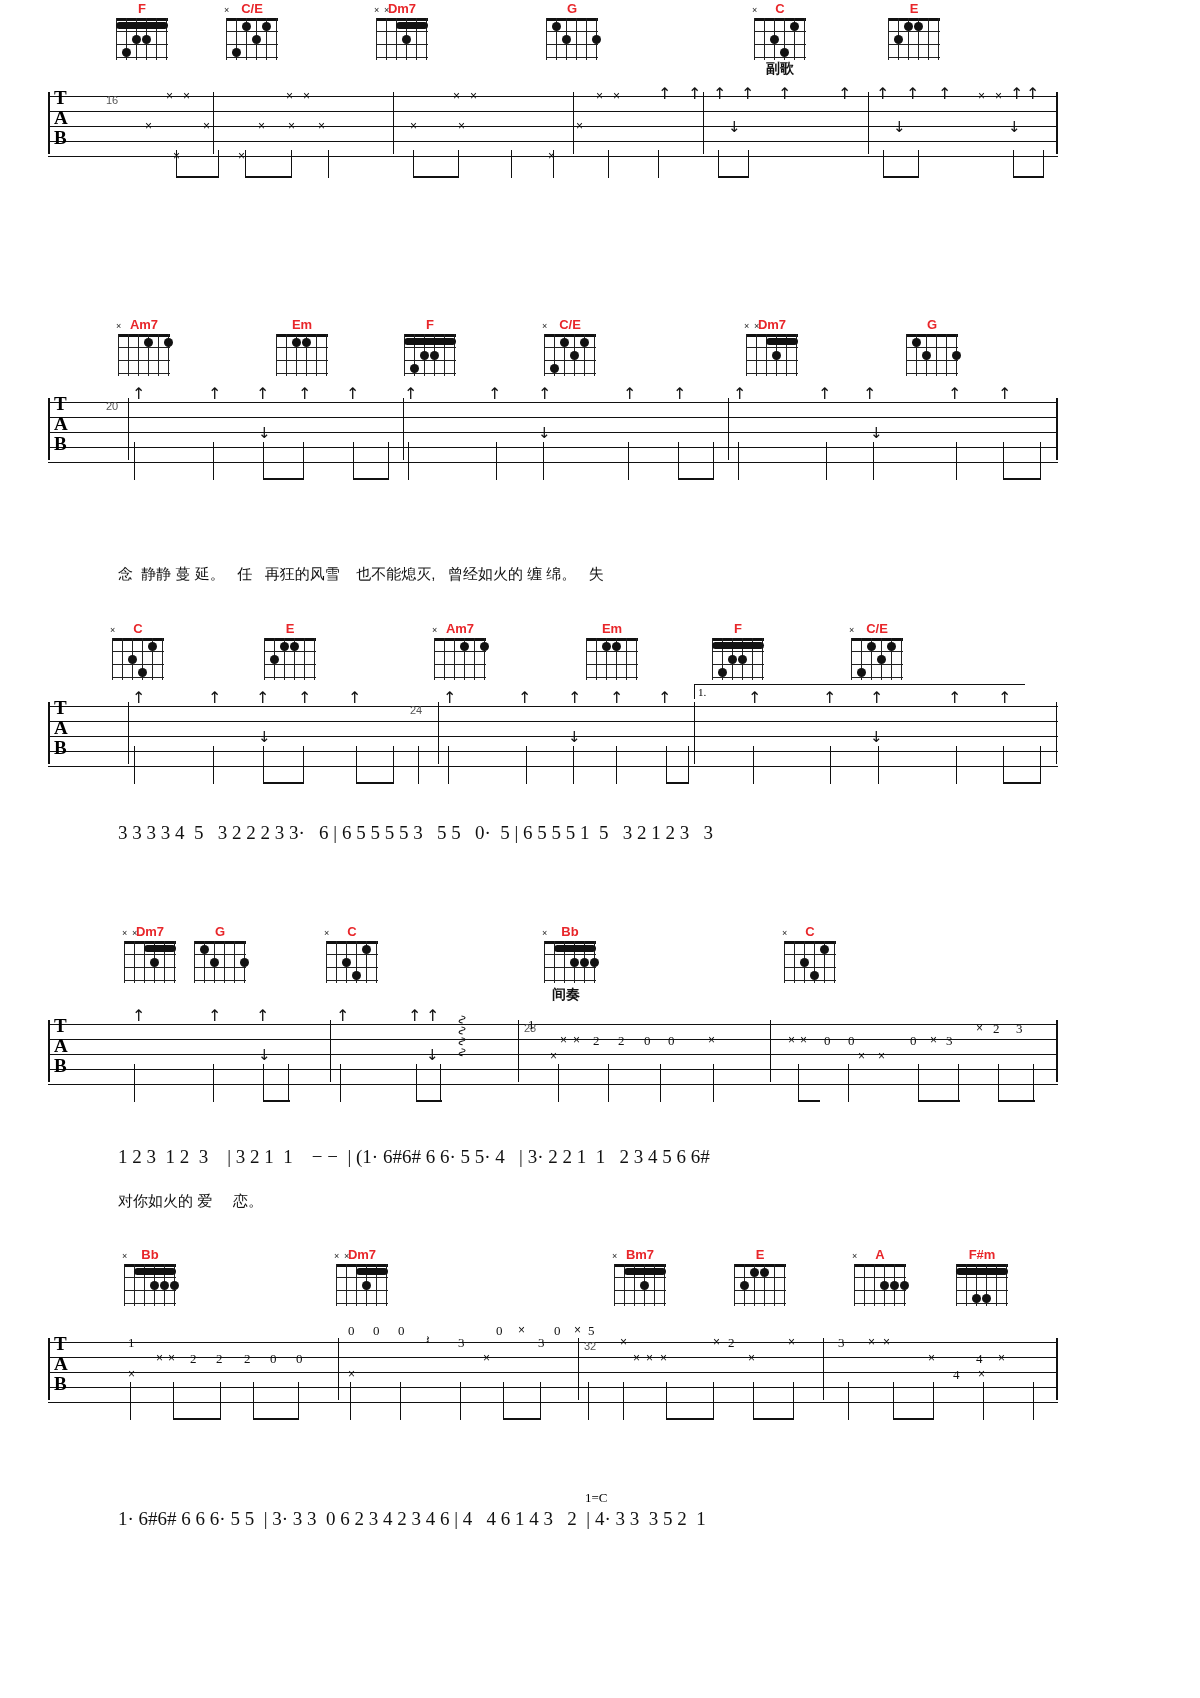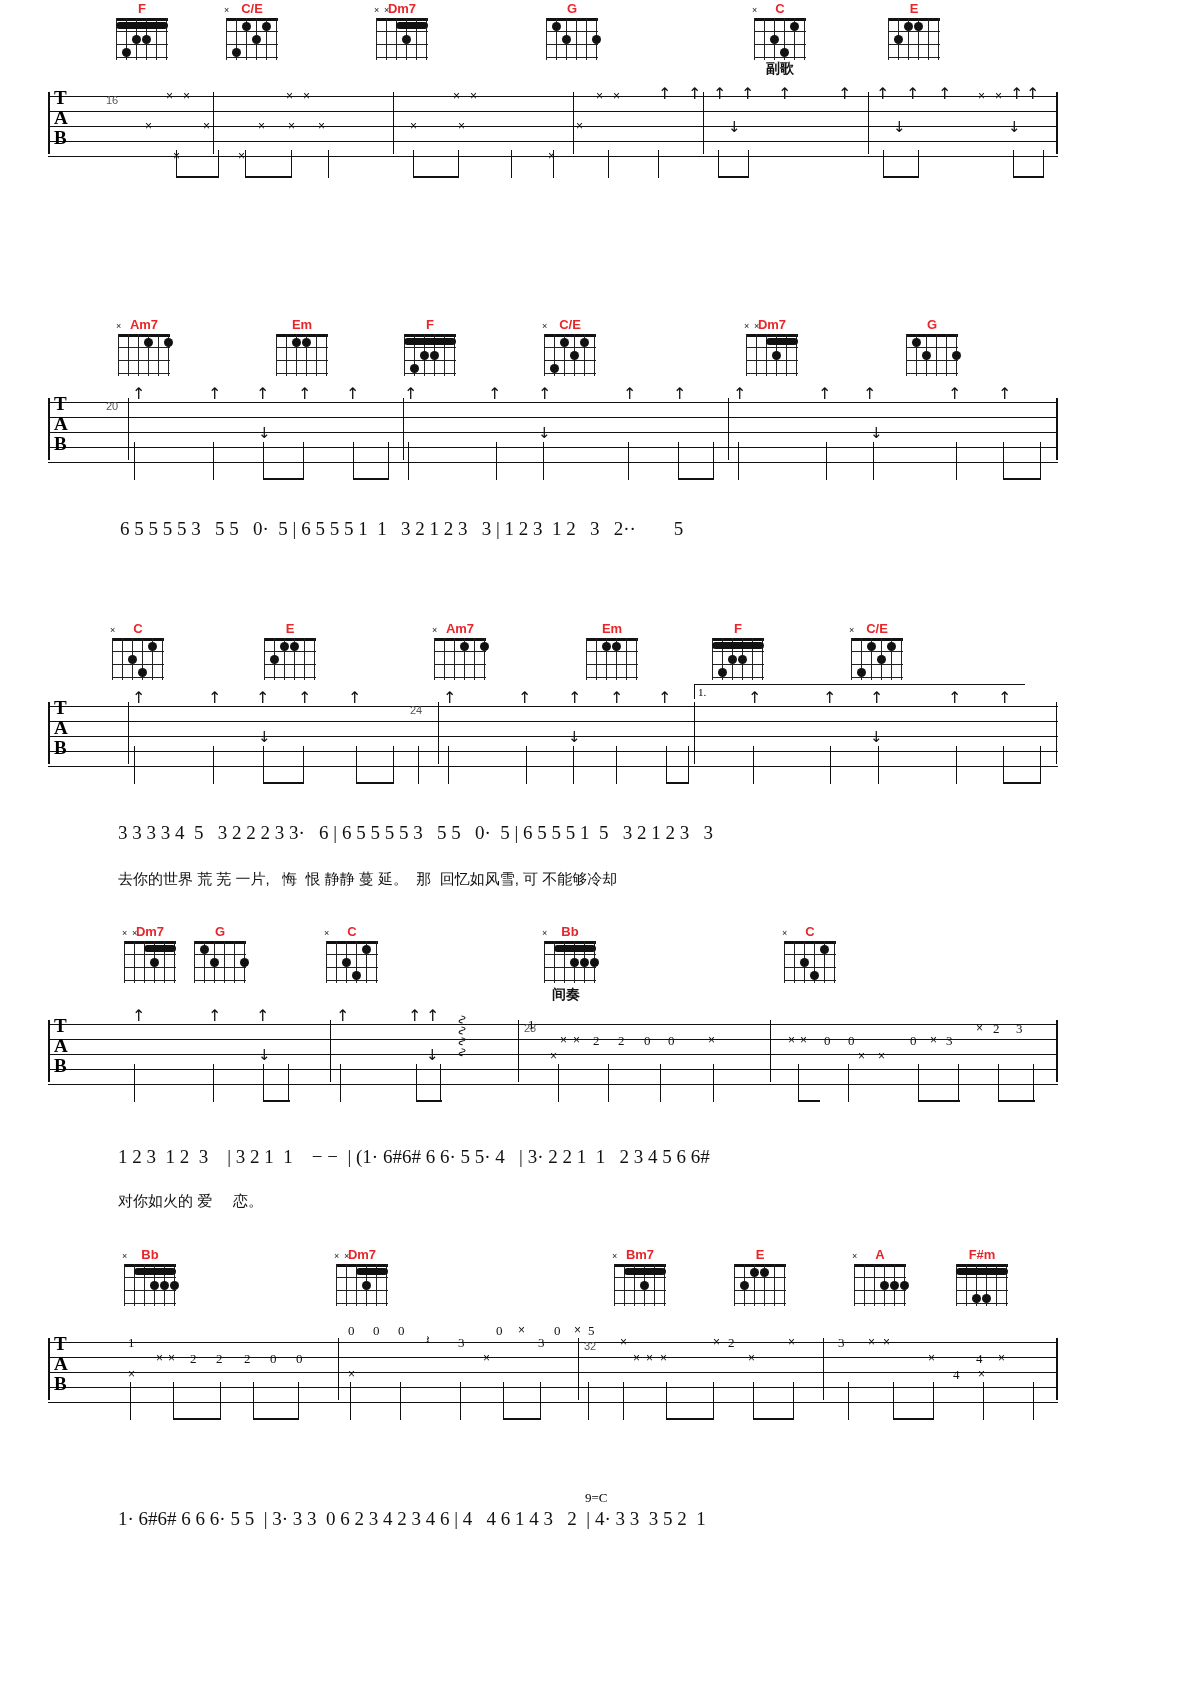--- a/index.html
+++ b/index.html
@@ -414,21 +414,21 @@
       <div class="stem" style="left:908px;top:44px;height:38px;"></div>
       <div class="stem" style="left:955px;top:44px;height:38px;"></div>
       <div class="stem" style="left:992px;top:44px;height:38px;"></div>
       <div class="beam" style="left:215px;top:80px;width:40px;"></div>
       <div class="beam" style="left:305px;top:80px;width:35px;"></div>
       <div class="beam" style="left:630px;top:80px;width:35px;"></div>
       <div class="beam" style="left:955px;top:80px;width:37px;"></div>
     </div>
   </div>
 
-  <div class="numrow" style="left:120px;top:518px;">6 5 5 5 5 3   5 5   0·  5 | 6 5 5 5 1  1   3 2 1 2 3   3 | 1 2 3  1 2   3   2··        5</div>
+  <div class="lyricrow" style="left:118px;top:565px;">念  静静 蔓 延。   任   再狂的风雪    也不能熄灭,   曾经如火的 缠 绵。   失</div>
 
   <div class="chord" style="left:106px;top:622px;">
     <div class="cname">C</div>
     <div class="grid">
       <div class="h nut" style="top:0;"></div>
         <div class="h" style="top:13px;"></div>
         <div class="h" style="top:26px;"></div>
         <div class="h" style="top:39px;"></div>
       <div class="v" style="left:0;"></div>
         <div class="v" style="left:10px;"></div>
@@ -597,21 +597,20 @@
       <div class="stem" style="left:955px;top:44px;height:38px;"></div>
       <div class="stem" style="left:992px;top:44px;height:38px;"></div>
       <div class="beam" style="left:215px;top:80px;width:40px;"></div>
       <div class="beam" style="left:308px;top:80px;width:37px;"></div>
       <div class="beam" style="left:618px;top:80px;width:22px;"></div>
       <div class="beam" style="left:955px;top:80px;width:37px;"></div>
     </div>
   </div>
 
   <div class="numrow" style="left:118px;top:822px;">3 3 3 3 4  5   3 2 2 2 3 3·   6 | 6 5 5 5 5 3   5 5   0·  5 | 6 5 5 5 1  5   3 2 1 2 3   3</div>
-  <div class="lyricrow" style="left:118px;top:870px;">去你的世界 荒 芜 一片,   悔  恨 静静 蔓 延。  那  回忆如风雪, 可 不能够冷却</div>
 
   <div class="chord" style="left:118px;top:925px;">
     <div class="cname">Dm7</div>
     <div class="grid">
       <div class="h nut" style="top:0;"></div>
         <div class="h" style="top:13px;"></div>
         <div class="h" style="top:26px;"></div>
         <div class="h" style="top:39px;"></div>
       <div class="v" style="left:0;"></div>
         <div class="v" style="left:10px;"></div>
@@ -977,16 +976,16 @@
       <div class="stem" style="left:985px;top:44px;height:38px;"></div>
       <div class="beam" style="left:125px;top:80px;width:47px;"></div>
       <div class="beam" style="left:205px;top:80px;width:45px;"></div>
       <div class="beam" style="left:455px;top:80px;width:37px;"></div>
       <div class="beam" style="left:618px;top:80px;width:47px;"></div>
       <div class="beam" style="left:705px;top:80px;width:40px;"></div>
       <div class="beam" style="left:845px;top:80px;width:40px;"></div>
     </div>
   </div>
 
-  <div class="key" style="left:585px;top:1490px;">9=C</div>
+  <div class="key" style="left:585px;top:1490px;">1=C</div>
   <div class="numrow" style="left:118px;top:1508px;">1· 6#6# 6 6 6· 5 5  | 3· 3 3  0 6 2 3 4 2 3 4 6 | 4   4 6 1 4 3   2  | 4· 3 3  3 5 2  1</div>
 
 </div>
 
 </body></html>

